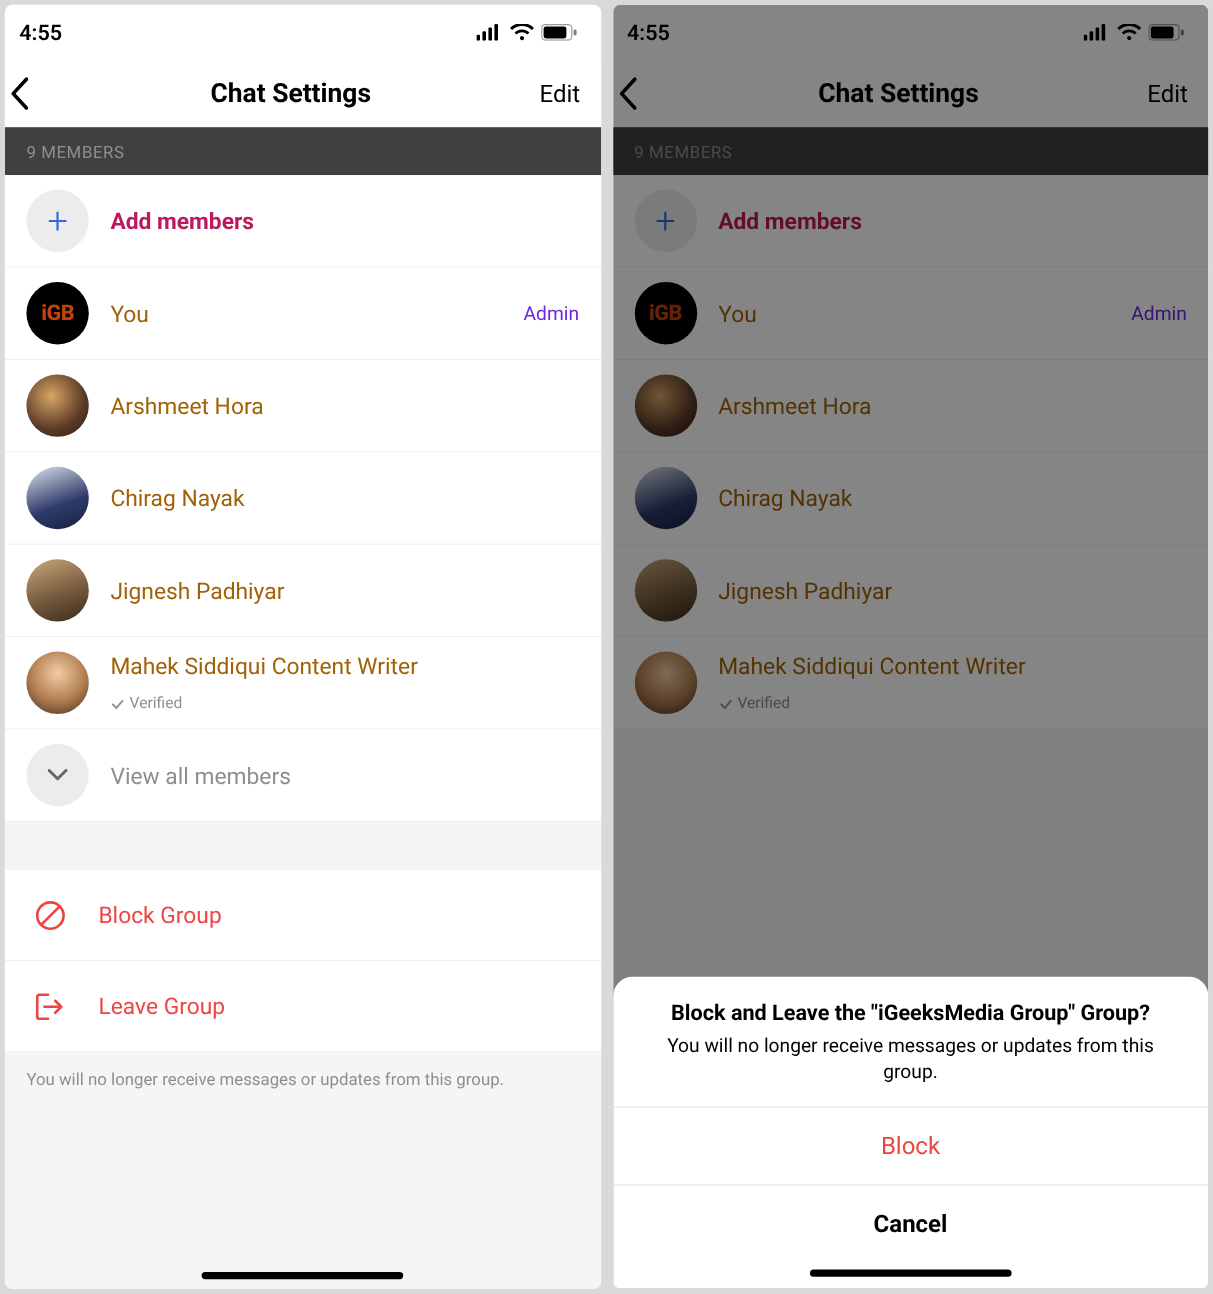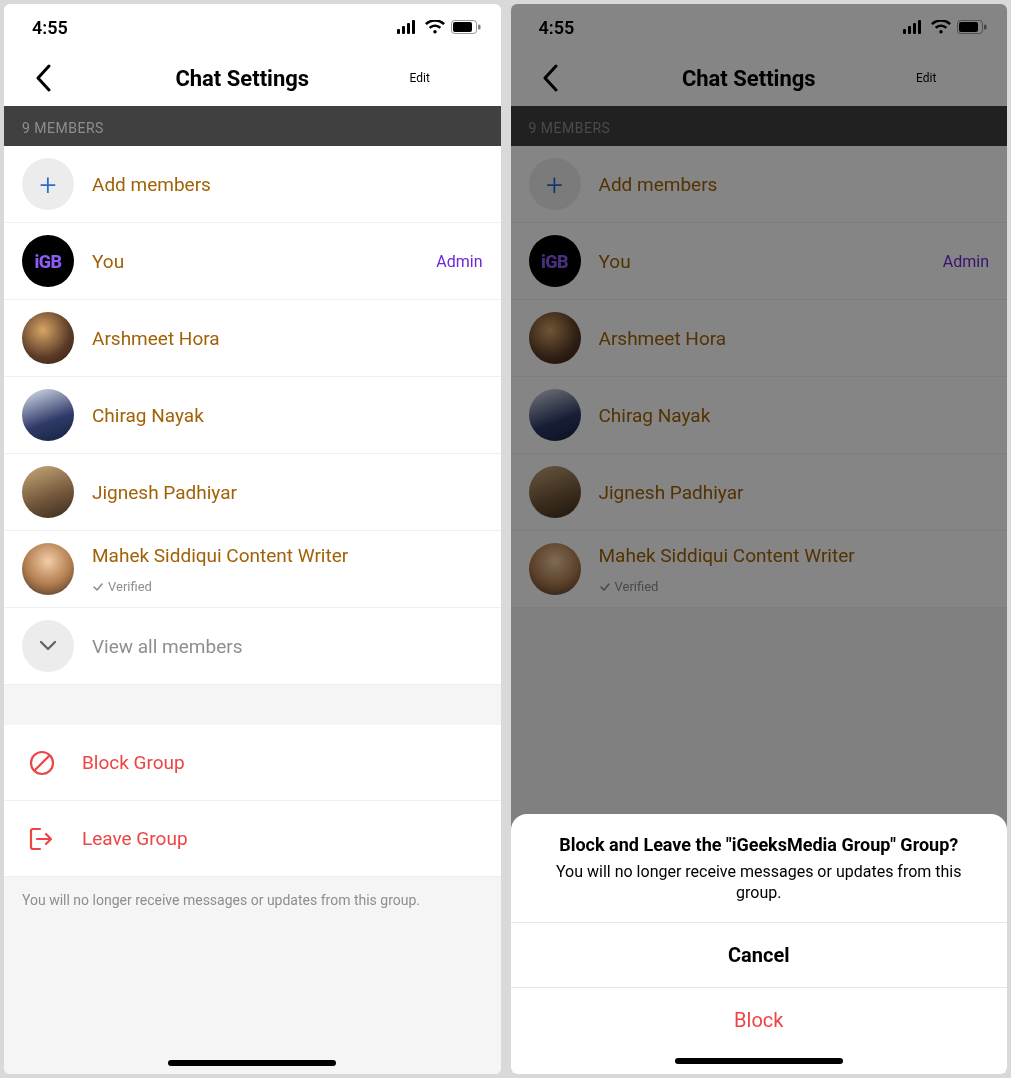--- a/index.html
+++ b/index.html
@@ -27,40 +27,40 @@
     position: relative;
     display: flex;
     flex-direction: column;
   }
   
   .status-bar {
     height: 46px;
     display: flex;
     align-items: center;
     justify-content: space-between;
-    padding: 0 20px 0 28px;
+    padding: 0 20px 0 12px;
     font-weight: 600;
     font-size: 18px;
     color: #000;
   }
   .status-right { display: flex; align-items: center; gap: 6px; }
   .signal-icon, .wifi-icon, .battery-icon { display: inline-flex; }
 
   
   .nav-header {
     height: 56px;
     display: flex;
     align-items: center;
     justify-content: space-between;
-    padding: 0 31px;
+    padding: 0 4px;
     background: #fff;
   }
   .back-btn { width: 40px; display:flex; align-items:center; justify-content:flex-start; cursor:pointer; }
   .nav-title { font-size: 22px; font-weight: 700; color:#000; }
-  .edit-btn { font-size: 12px; color:#000; width:60px; text-align:left; cursor:pointer; }
+  .edit-btn { font-size: 20px; color:#000; width:60px; text-align:center; cursor:pointer; }
 
   .section-gap { height: 40px; background: #f5f5f5; }
 
   .section-header {
     padding: 14px 18px 10px;
     font-size: 14px;
     color: #8e8e8e;
     letter-spacing: 0.5px;
     background: #404040;
   }
@@ -76,30 +76,30 @@
   }
   .row:last-child { border-bottom: none; }
 
   .avatar {
     width: 52px; height: 52px; border-radius: 50%;
     flex-shrink: 0; margin-right: 18px;
     display:flex; align-items:center; justify-content:center;
     font-weight:700; color:#fff; font-size:16px;
   }
   .avatar.plus { background:#ececec; color:#2b6cd4; font-weight:300; font-size:30px; }
-  .avatar.igb { background:#000; color:#8b5cf6; font-size:18px; letter-spacing:-0.5px; font-weight:800;text-align:center; }
+  .avatar.igb { background:#000; color:#c2410c; font-size:18px; letter-spacing:-0.5px; font-weight:800;text-align:center; }
   .avatar.a1 { background: radial-gradient(circle at 40% 35%, #d7a566 0%, #5a3a26 60%, #2a1a10 100%); }
   .avatar.a2 { background: linear-gradient(160deg,#dce4ed 0%, #2f3a6a 60%, #152040 100%); }
   .avatar.a3 { background: linear-gradient(160deg,#c9a97a 0%, #70553a 60%, #3a2b1c 100%); }
   .avatar.a4 { background: radial-gradient(circle at 50% 35%, #f2cda6 0%, #b07c4e 55%, #3a2b22 100%); }
   .avatar.chev { background:#ececec; color:#666; }
 
   .row-main { flex:1; display:flex; flex-direction:column; }
   .row-label { font-size: 19px; color:#a16207; }
-  .row-label.link { color:#a16207; }
+  .row-label.link { color:#be185d;font-weight:bold; }
   .row-label.danger { color:#ee4444; }
   .row-sub { font-size: 13px; color:#8e8e8e; display:flex; align-items:center; gap:4px; margin-top:12px;}
   .row-trailing { font-size:16px; color:#6d28d9; }
 
   .view-all .row-label { color:#8e8e8e; }
 
   .footer-note {
     padding: 14px 18px 24px;
     font-size: 14px;
     color: #8e8e8e;
@@ -355,18 +355,18 @@
       </div>
     </div>
 
     <div class="bottom-fill"></div>
 
     <div class="dimmer"></div>
 
     <div class="sheet">
       <div class="sheet-title">Block and Leave the "iGeeksMedia Group" Group?</div>
       <div class="sheet-sub">You will no longer receive messages or updates from this group.</div>
+      <div class="sheet-row danger">Block</div>
       <div class="sheet-row bold">Cancel</div>
-      <div class="sheet-row danger">Block</div>
       <div class="home-indicator"></div>
     </div>
   </div>
 </div>
 
 </body></html>

